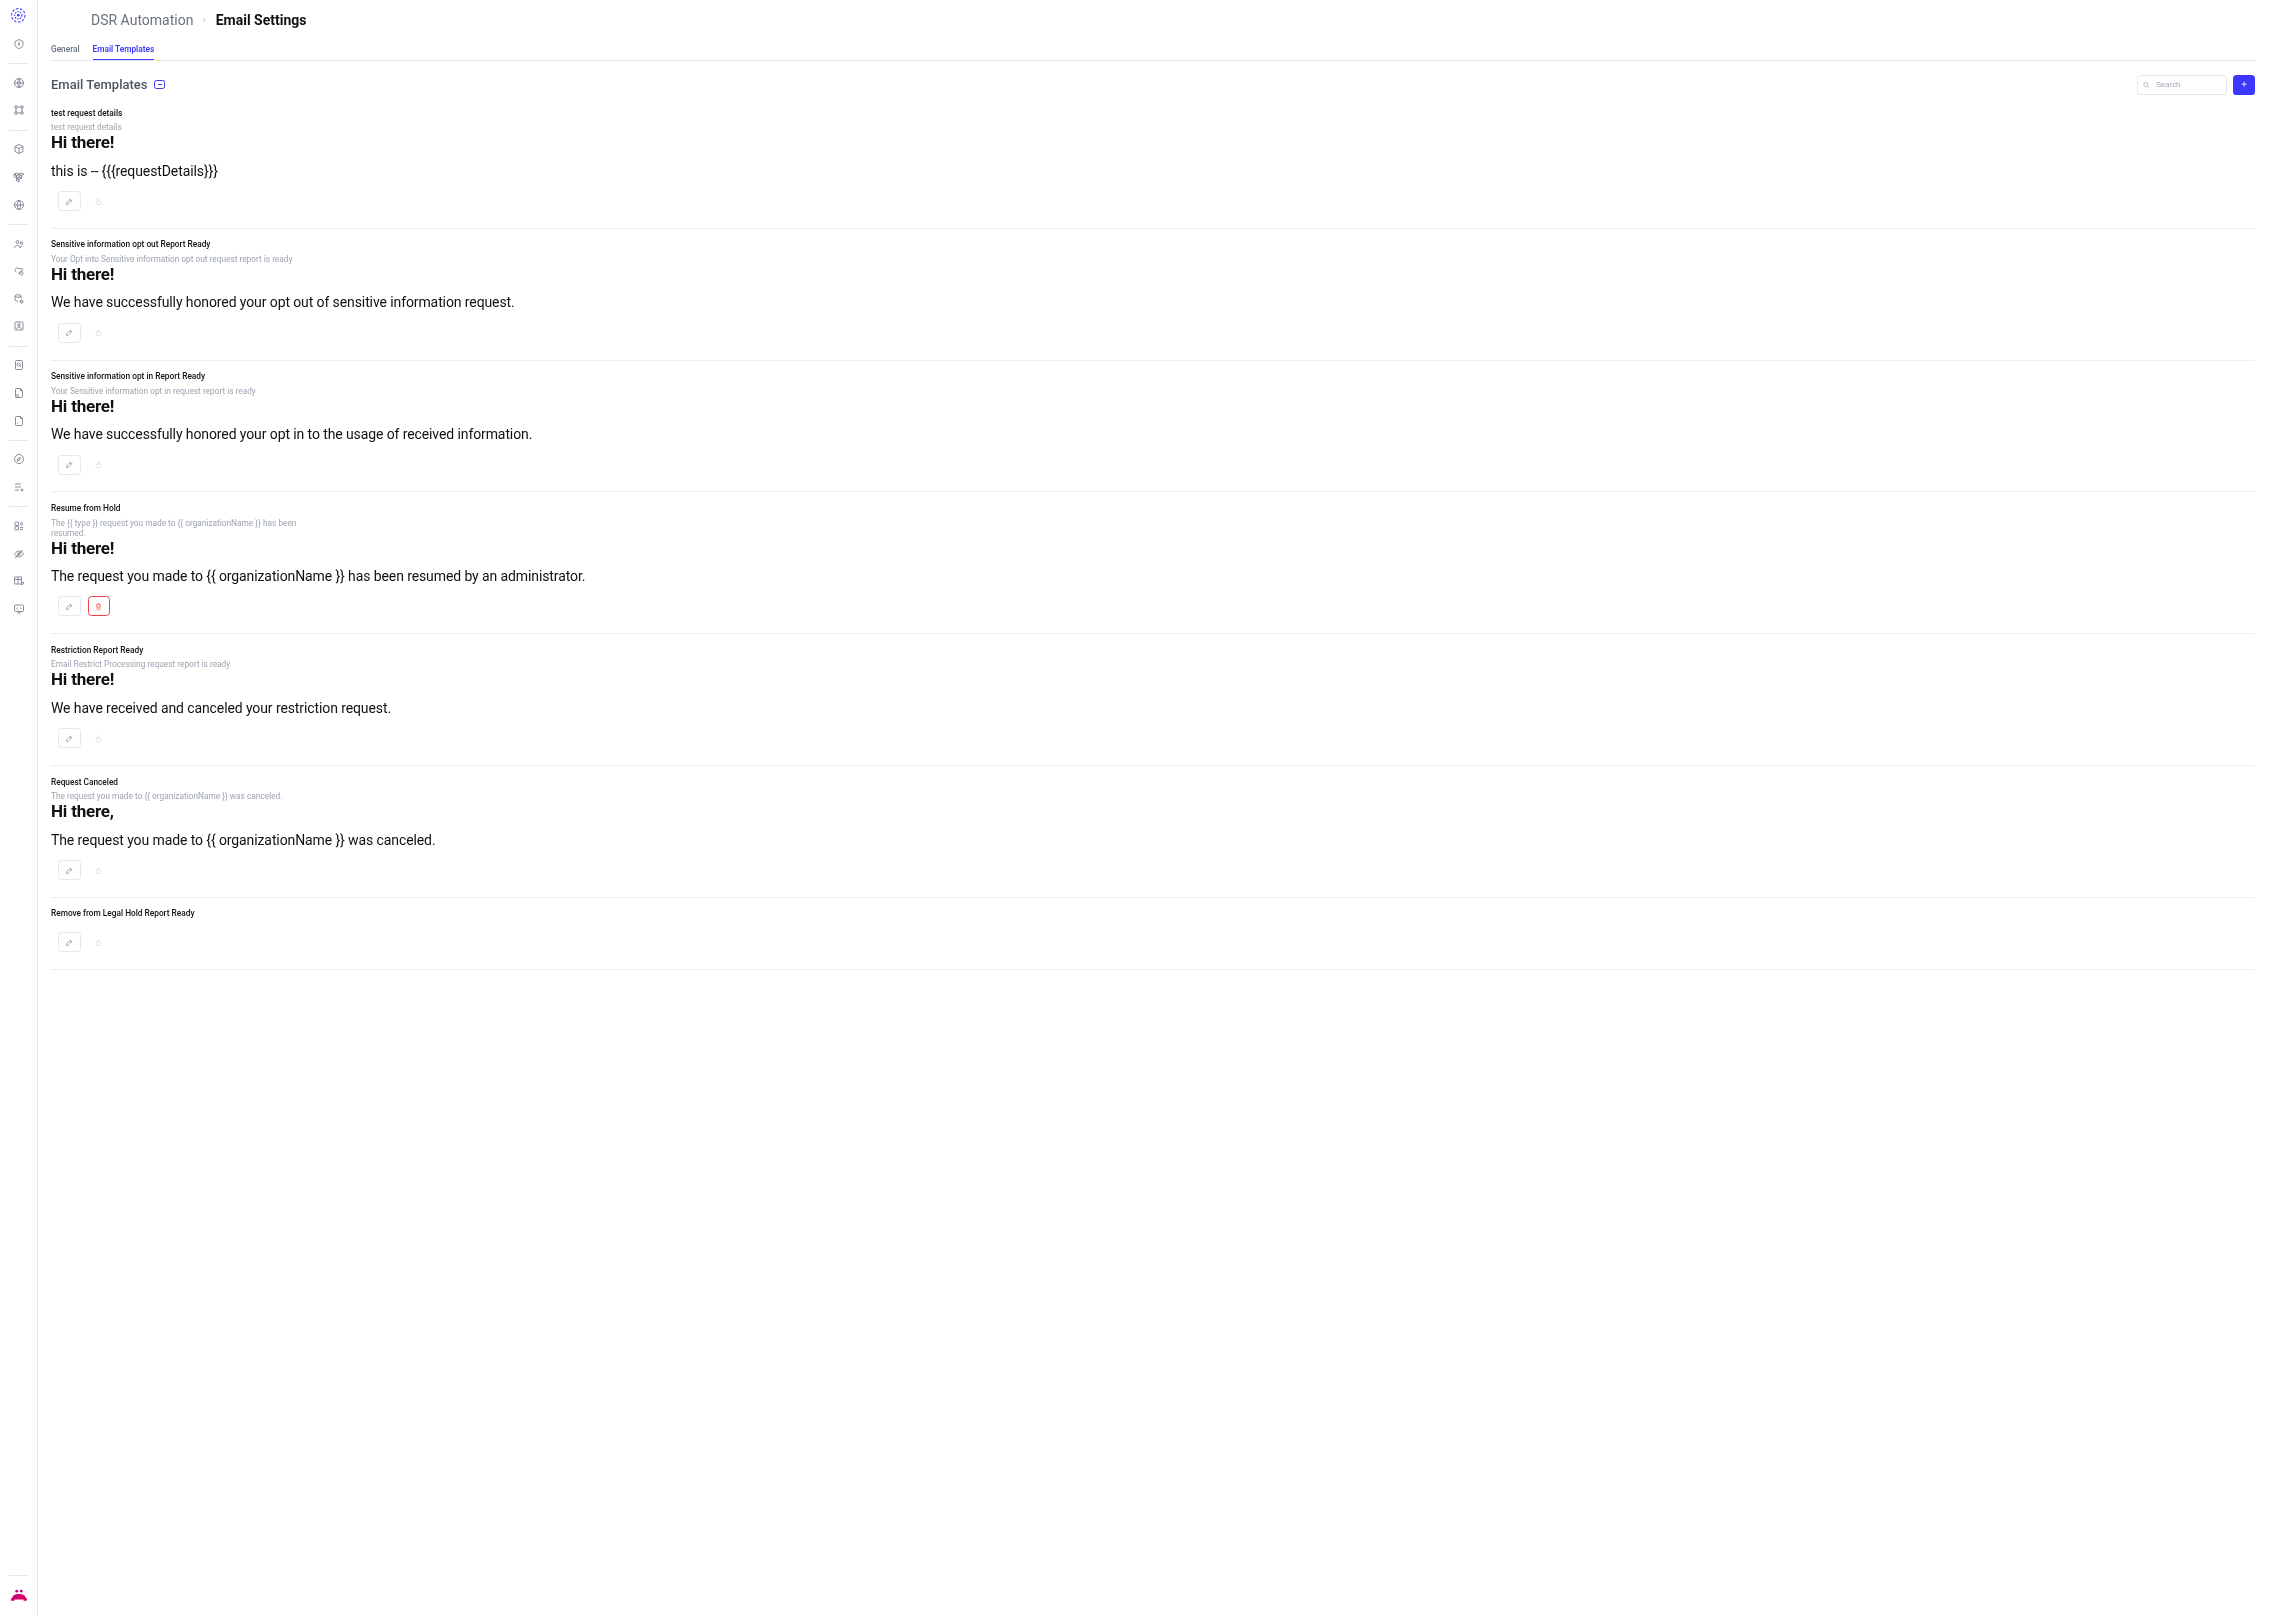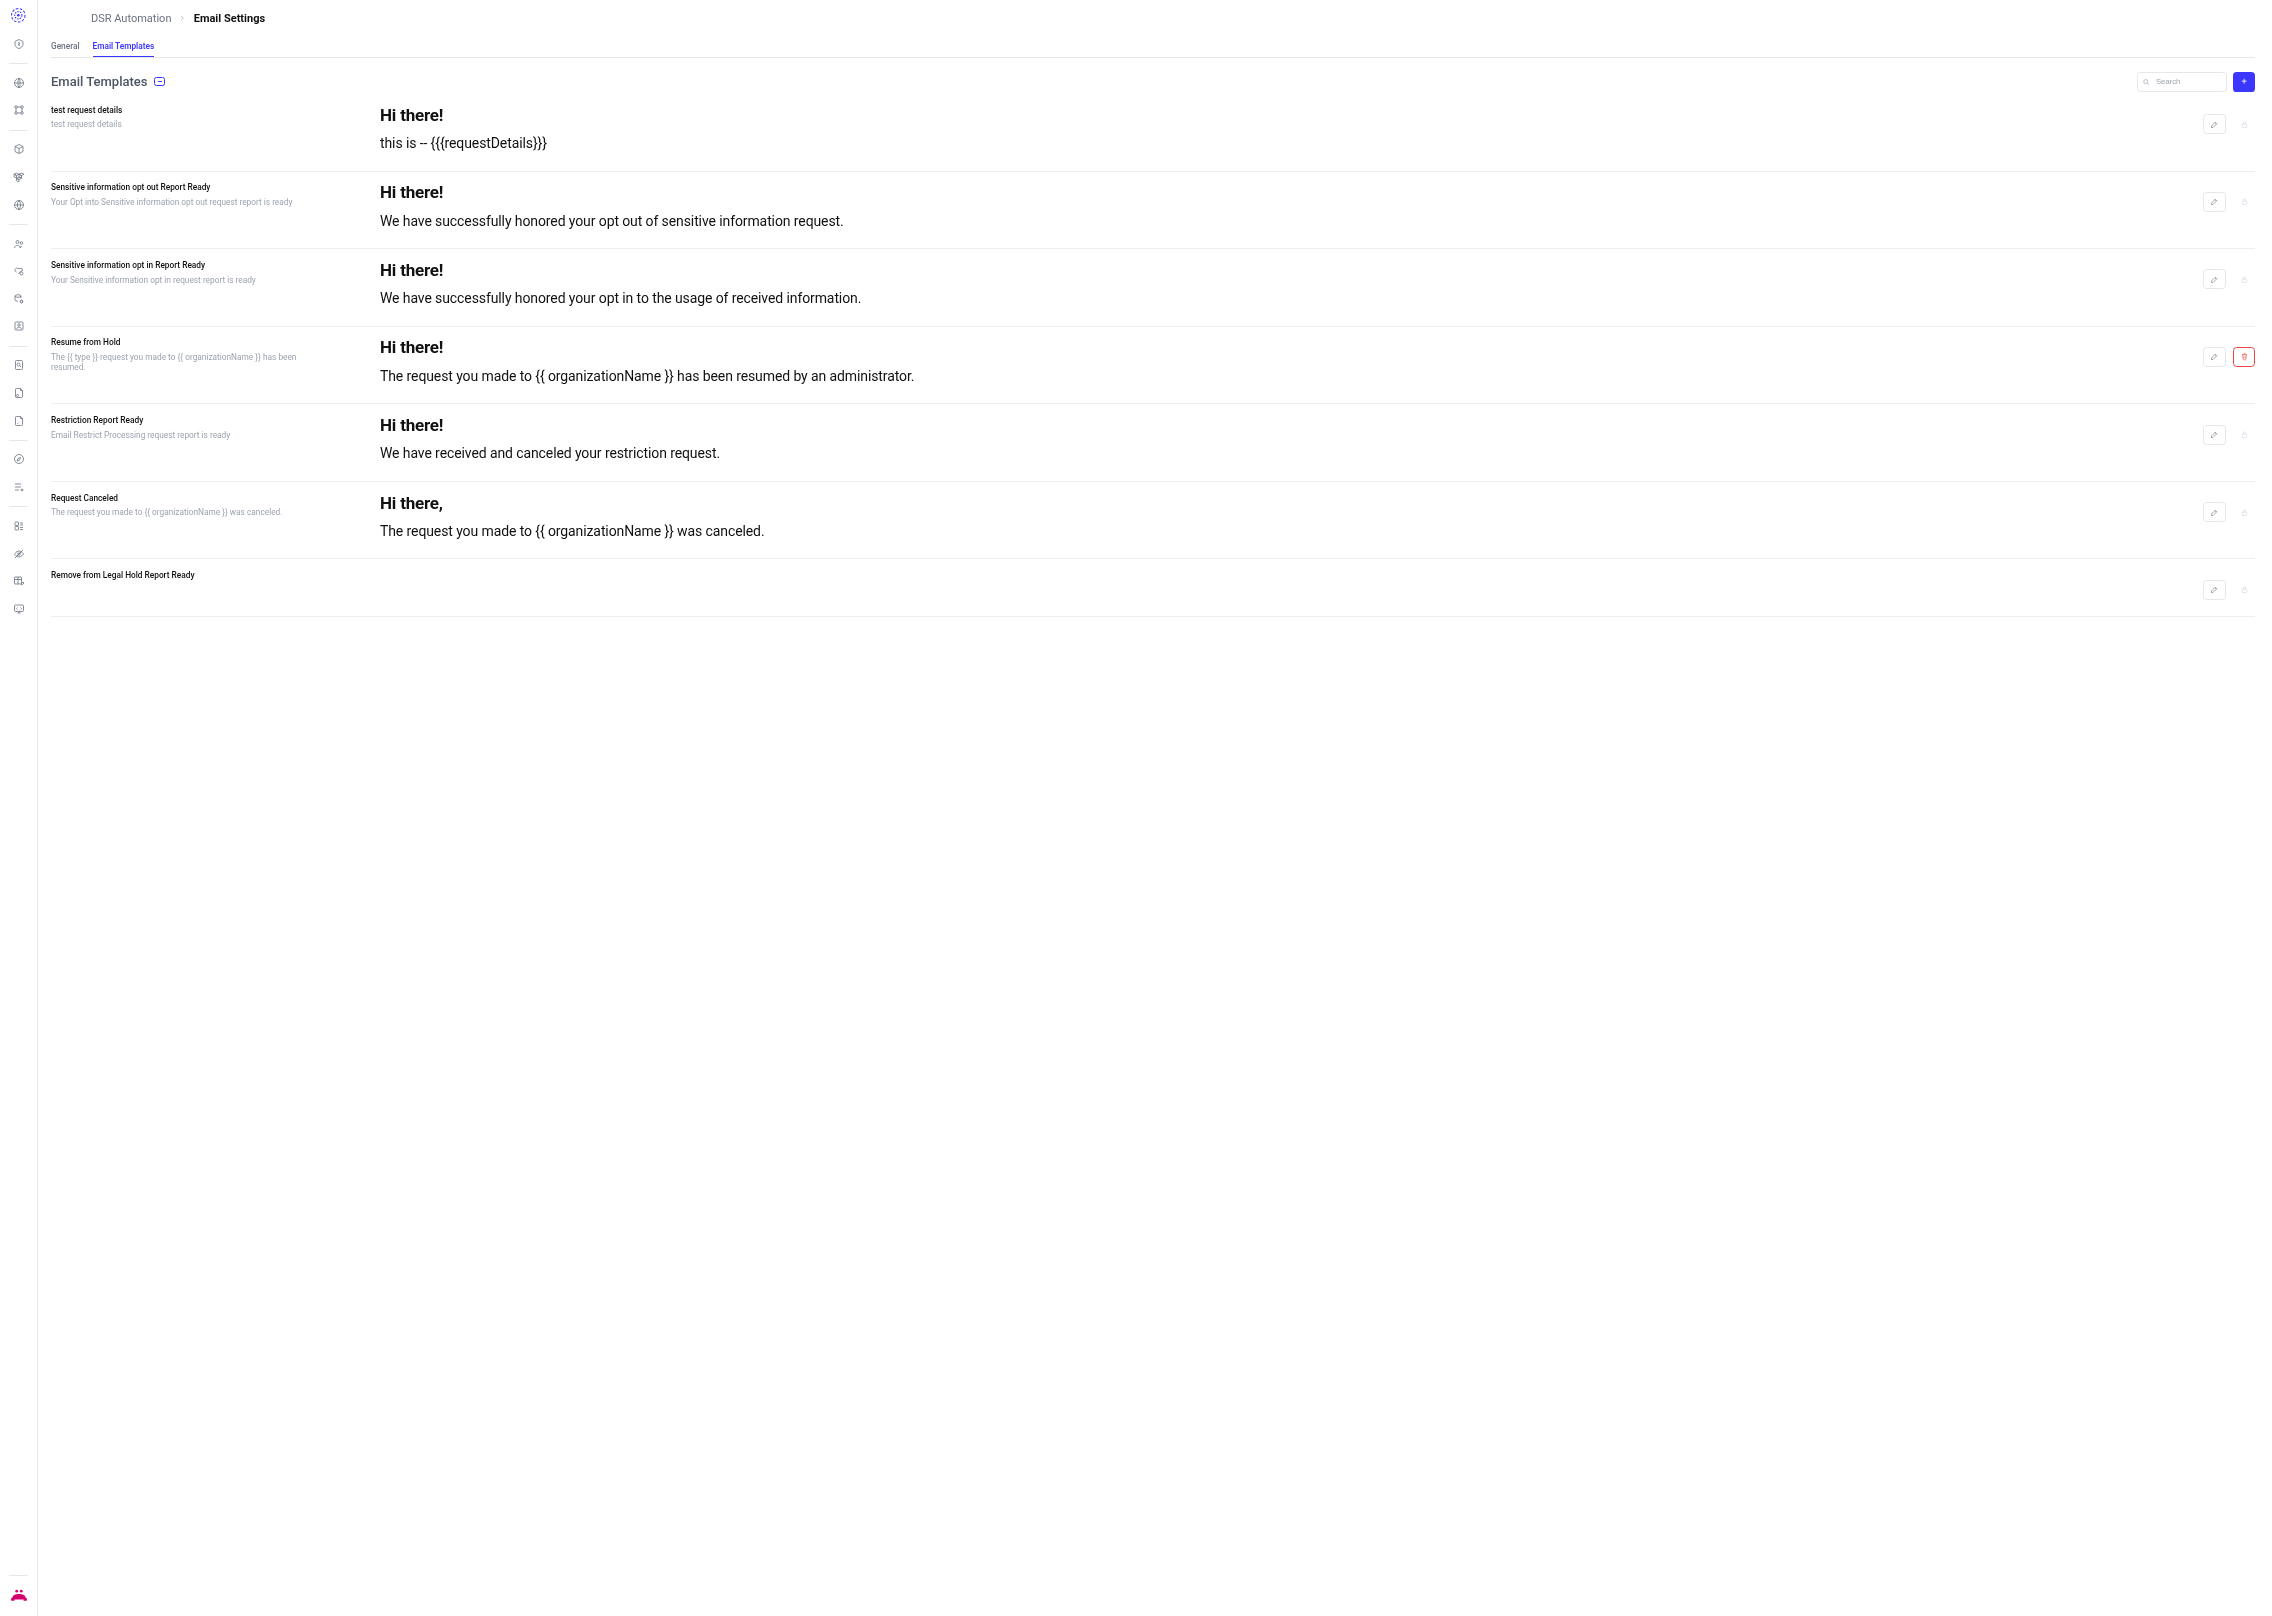--- a/index.html
+++ b/index.html
@@ -57,21 +57,21 @@
     flex: 1;
     overflow-y: auto;
     padding: 12px 16.6px 24px 13px;
   }
 
   
   .breadcrumb {
     display: flex;
     align-items: center;
     gap: 7px;
-    font-size: 11px;
+    font-size: 14px;
     margin-bottom: 12px;
     padding-left: 40px;
   }
   .breadcrumb-link { color: #6b7280; cursor: pointer; }
   .breadcrumb-sep { color: #9ca3af; display: flex; align-items: center; }
   .breadcrumb-sep svg { width: 8.3px; height: 8.3px; stroke: currentColor; fill: none; stroke-width: 2; }
   .breadcrumb-current { color: #111; font-weight: 700; }
 
   
   .tabs {
@@ -159,24 +159,24 @@
     border-radius: 3.6px;
     color: #fff;
     display: flex; align-items: center; justify-content: center;
     cursor: pointer;
   }
   .add-btn svg { width: 8.3px; height: 8.3px; stroke: currentColor; stroke-width: 2.5; fill:none; }
 
   
   .template-row {
     display: flex;
-    gap: 57px;
     padding: 10.7px 0 16.6px;
     border-bottom: 0.6px solid #eceef1;
     align-items: flex-start;
+    flex-direction: column;
   }
   .template-row:first-of-type { padding-top: 3.6px; }
   .left-col {
     width: 272px;
     min-width: 272px;
   }
   .tmpl-title {
     font-size: 8.3px;
     color: #111;
     font-weight: 500;

